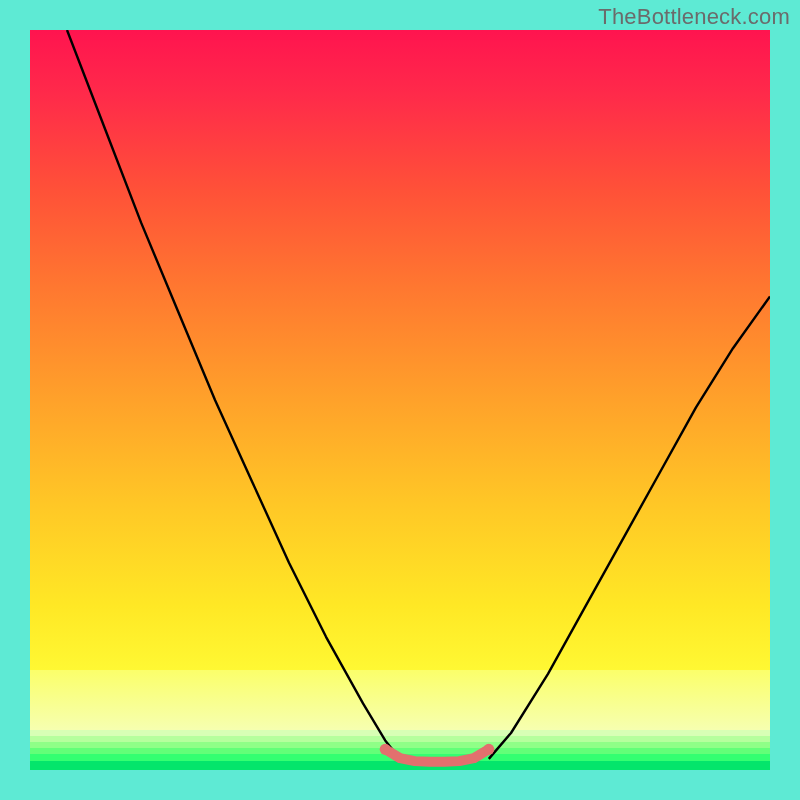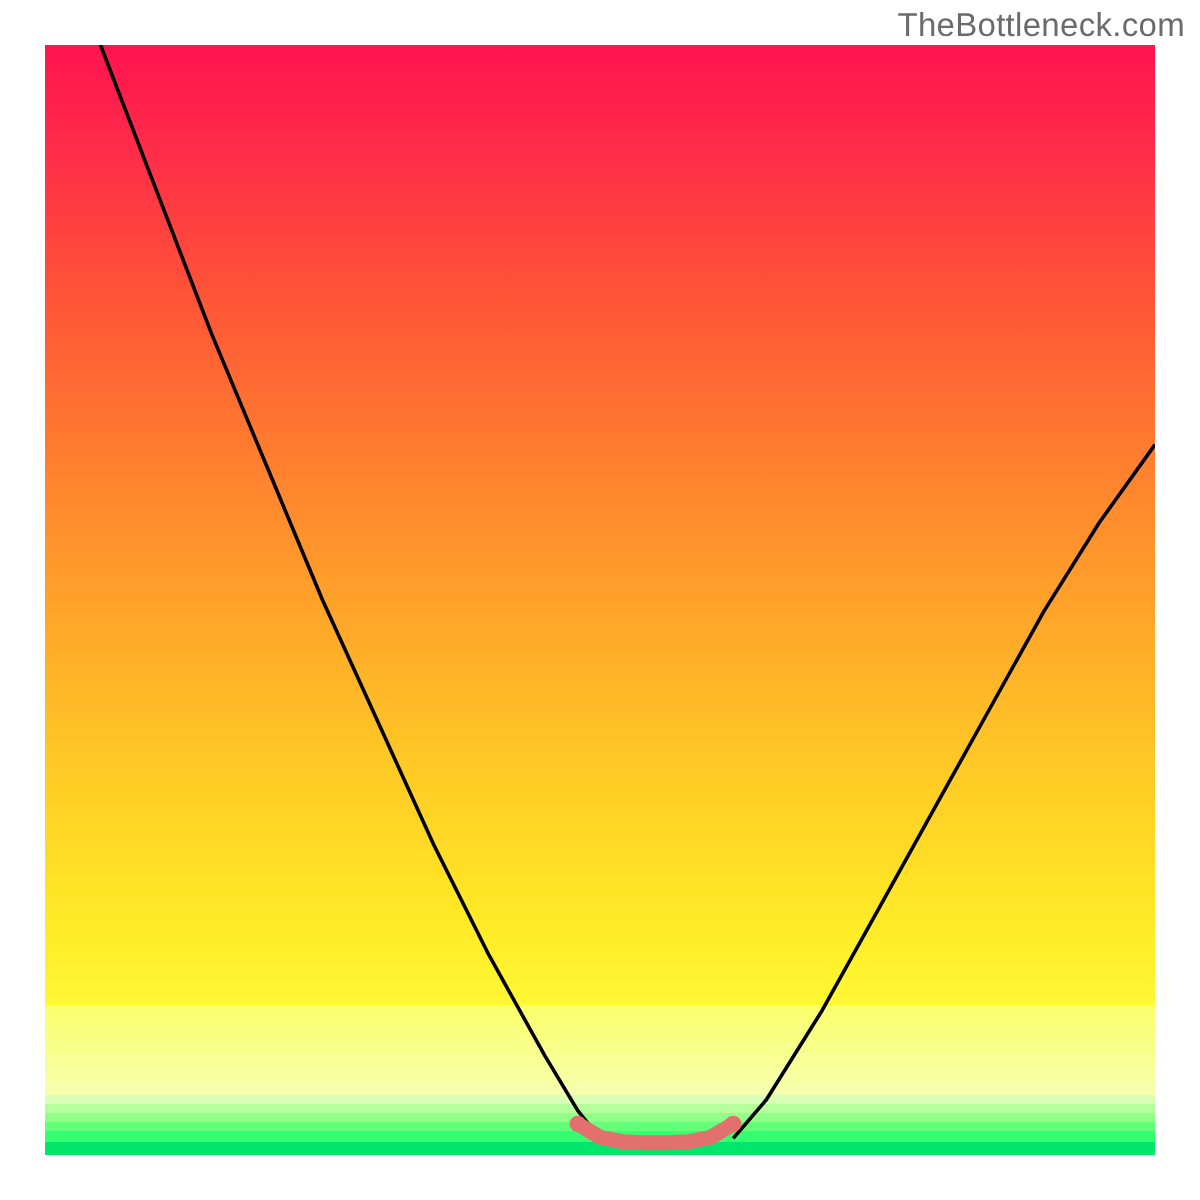--- a/index.html
+++ b/index.html
@@ -8,21 +8,21 @@
     width: 800px;
     height: 800px;
     background: #000;
     overflow: hidden;
     font-family: Arial, Helvetica, sans-serif;
   }
   .frame {
     position: relative;
     width: 800px;
     height: 800px;
-    background: #ffffff;
+    background: #5eead4;
   }
   .watermark {
     position: absolute;
     top: 4px;
     right: 10px;
     color: #6b6b6b;
     font-size: 22px;
     font-weight: 400;
     letter-spacing: 0.2px;
     z-index: 10;

